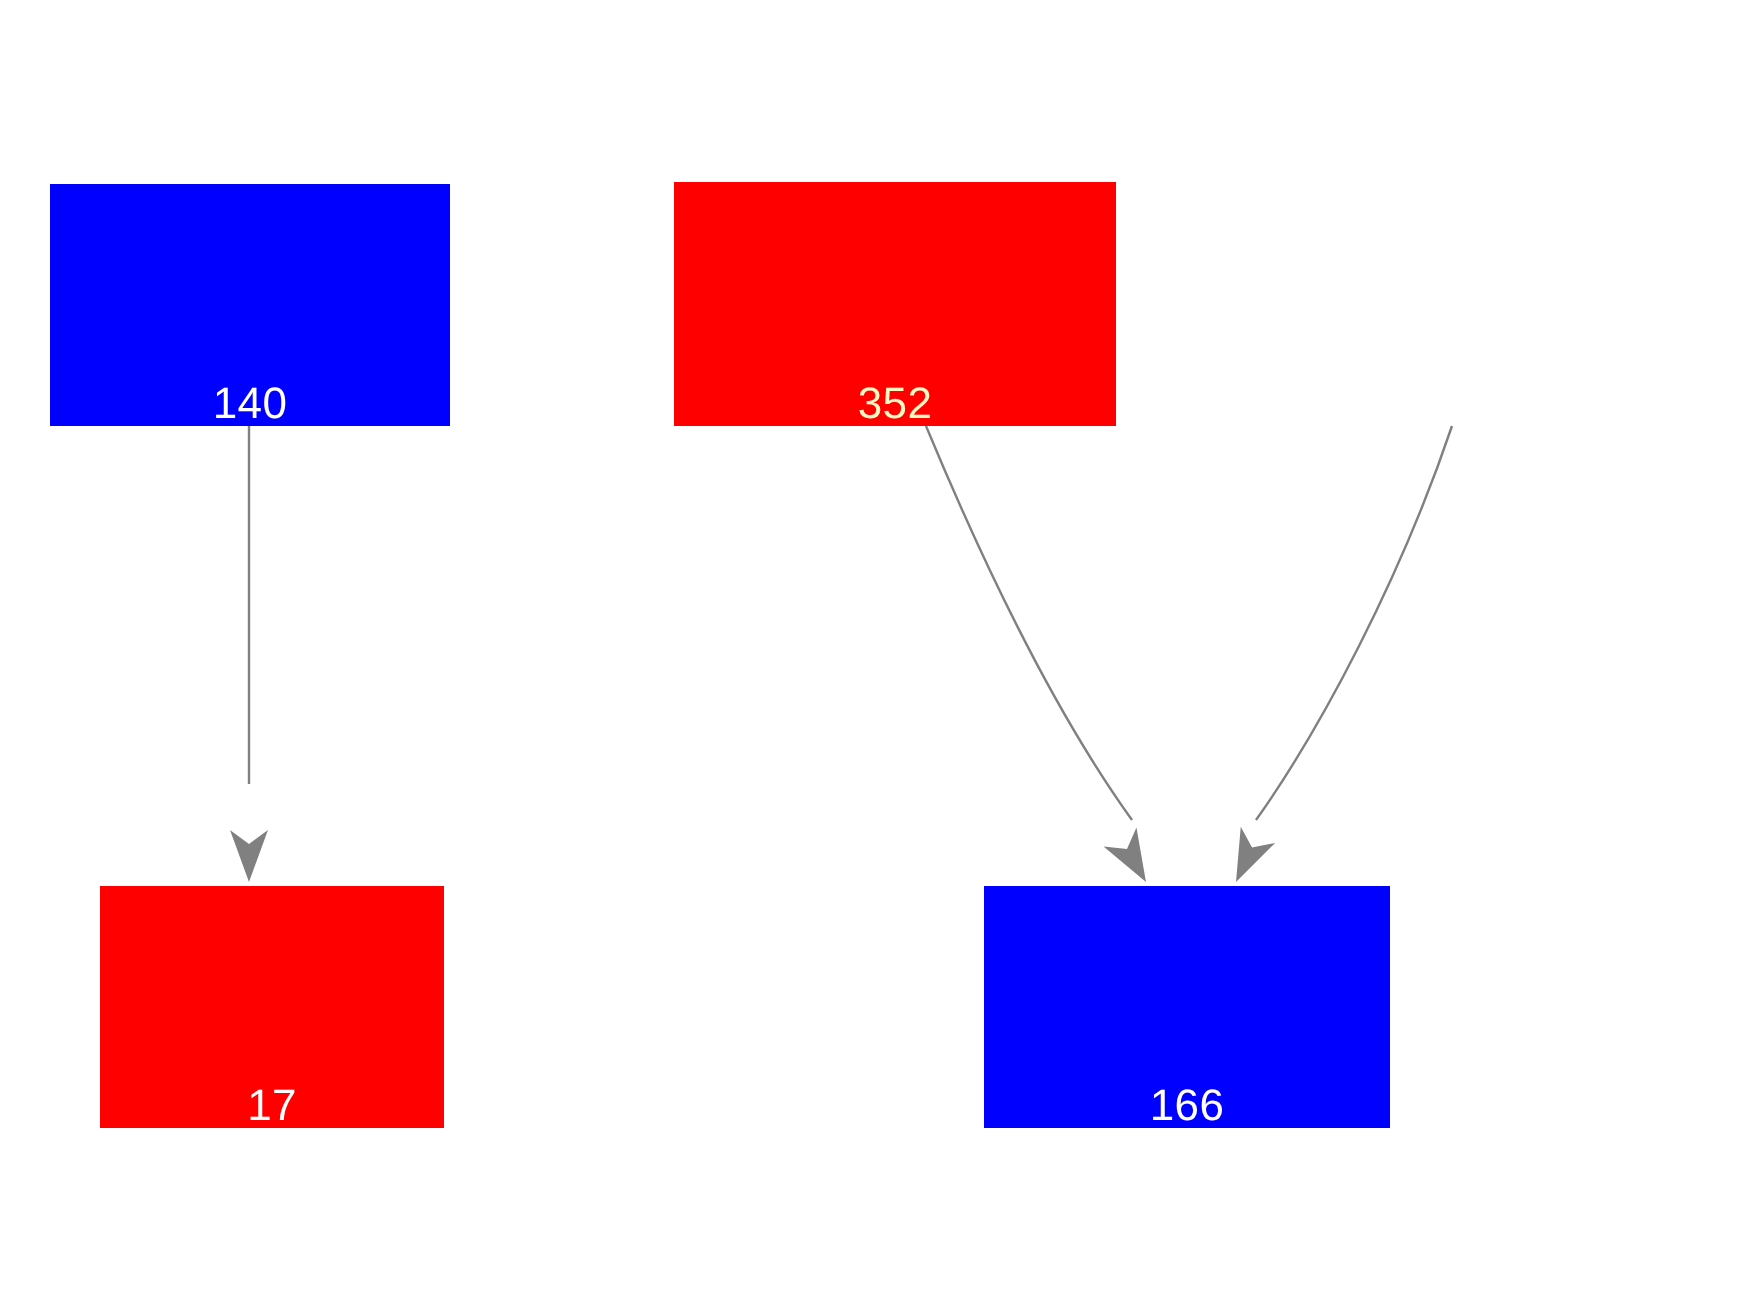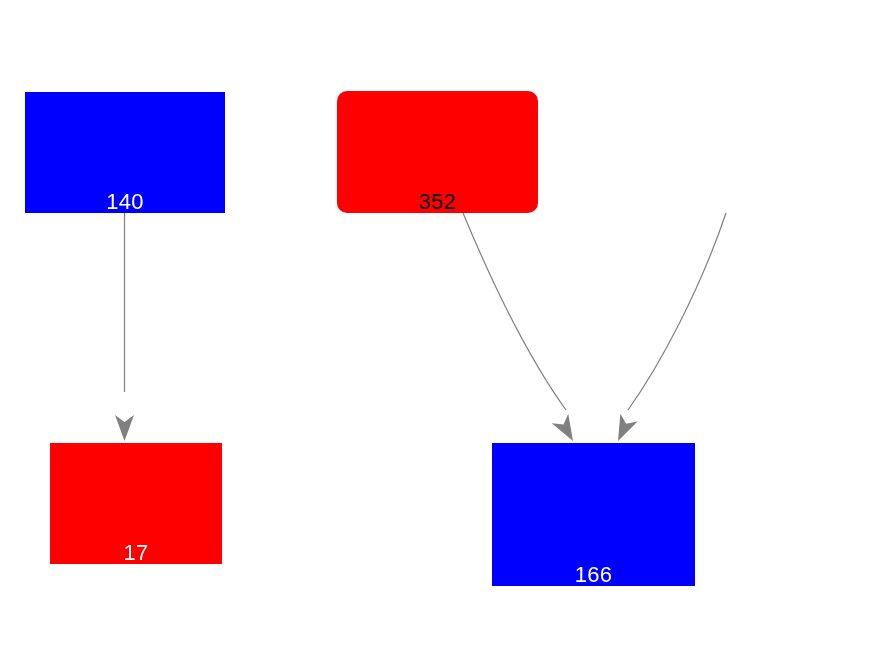--- a/index.html
+++ b/index.html
@@ -56,26 +56,26 @@
         <path d="M 573.00 441.00 L 568.23 413.73 L 563.50 424.55 L 551.77 423.23 Z" fill="#808080" stroke="none"></path>
         <path d="M 726 213 C 700 290, 660 365, 628 410" fill="none" stroke="#808080" stroke-width="1.2"></path>
         <path d="M 618.00 441.00 L 637.60 421.45 L 626.03 423.78 L 620.38 413.42 Z" fill="#808080" stroke="none"></path>
       </g>
   </svg>
 
   <div class="node" style="left: 25px; top: 92px; width: 200px; height: 121px; background: rgb(0, 0, 255); color: rgb(255, 255, 255); font-size: 22px;">
     <span class="node-label">140</span>
   </div>
 
-  <div class="node" style="left: 337px; top: 91px; width: 201px; height: 122px; background: rgb(255, 0, 0); color: #000000; font-size: 22px; border-radius: 10px;">
+  <div class="node" style="left: 337px; top: 91px; width: 221px; height: 122px; background: rgb(255, 0, 0); color: #fef9c3; font-size: 22px;">
     <span class="node-label">352</span>
   </div>
 
 
   <div class="node" style="left: 50px; top: 443px; width: 172px; height: 121px; background: rgb(255, 0, 0); color: rgb(255, 255, 255); font-size: 22px;">
     <span class="node-label">17</span>
   </div>
 
-  <div class="node" style="left: 492px; top: 443px; width: 203px; height: 143px; background: rgb(0, 0, 255); color: rgb(255, 255, 255); font-size: 22px;">
+  <div class="node" style="left: 492px; top: 443px; width: 203px; height: 121px; background: rgb(0, 0, 255); color: rgb(255, 255, 255); font-size: 22px;">
     <span class="node-label">166</span>
   </div>
 
 </div>
 
 </body></html>

